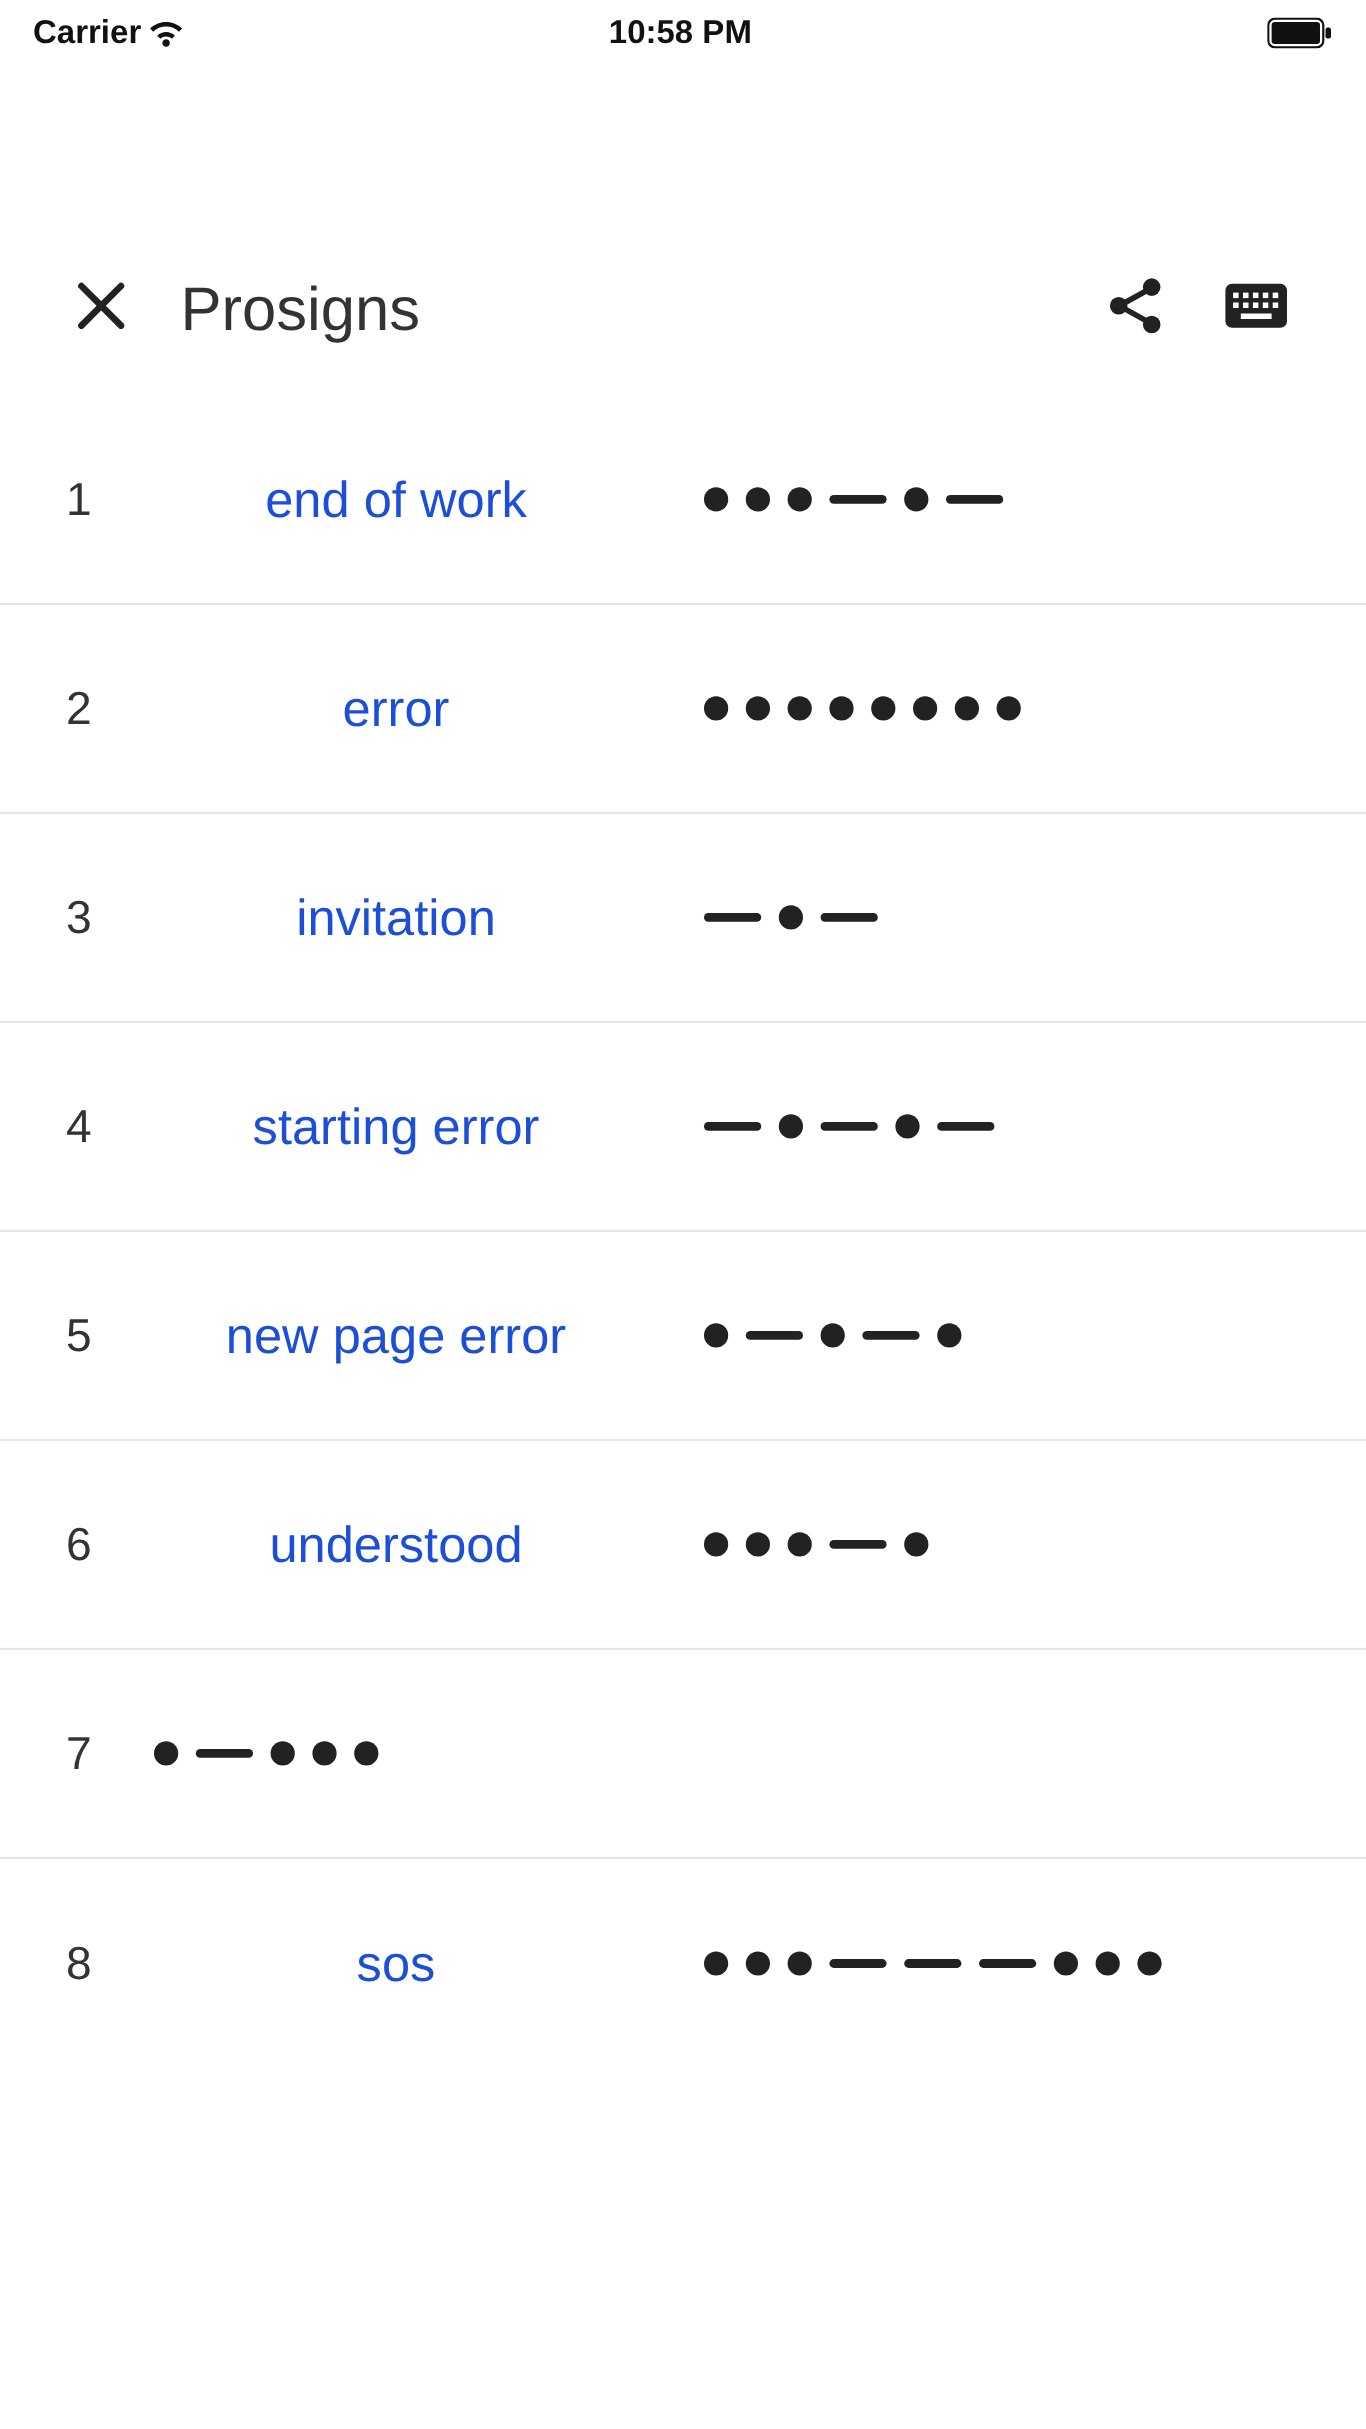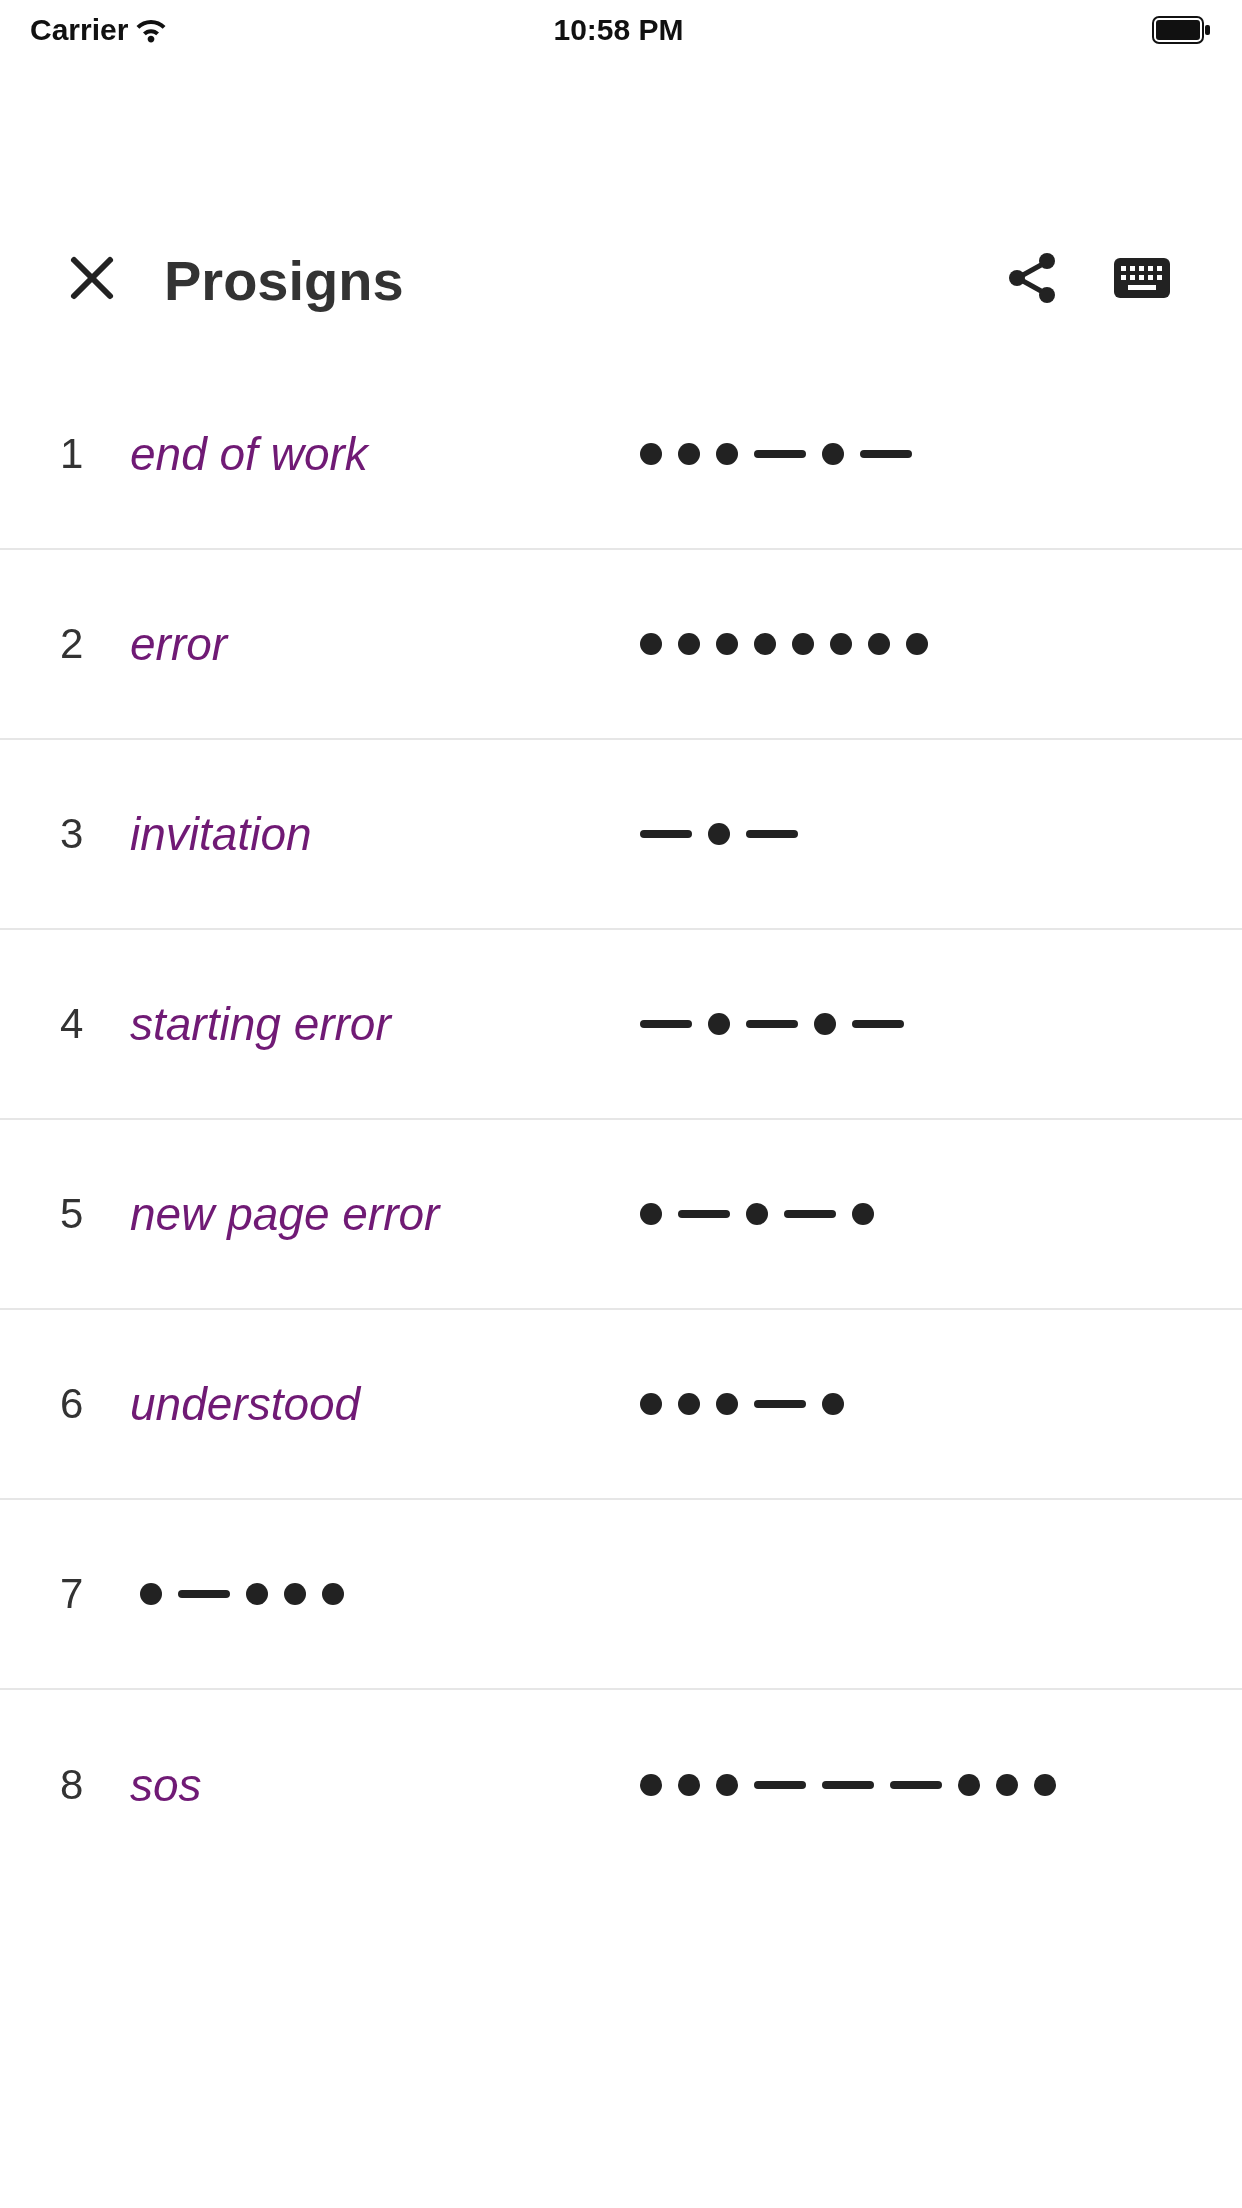--- a/index.html
+++ b/index.html
@@ -36,21 +36,21 @@
       padding: 0 60px 40px 60px;
     }
     .close-btn {
       width: 64px; height: 64px;
       display: flex; align-items: center; justify-content: center;
       margin-right: 40px;
       cursor: pointer;
     }
     .title {
       font-size: 56px;
-      font-weight: 700;
+      font-weight: 400;
       color: #333;
     }
     .header-spacer { flex: 1; }
     .header-action {
       width: 80px; height: 80px;
       display: flex; align-items: center; justify-content: center;
       margin-left: 30px;
       cursor: pointer;
     }
 
@@ -66,25 +66,24 @@
     .row:last-child { border-bottom: none; }
     .row-num {
       width: 70px;
       font-size: 42px;
       color: #333;
       font-weight: 400;
       text-align: left;
     }
     .row-label {
       flex: 0 0 500px;
-      text-align: left;
+      text-align: center;
       font-size: 46px;
-      color: #701a75;
+      color: #1d4ed8;
       padding-right: 40px;
-      font-style: italic;
     }
     .row-morse {
       flex: 1;
       display: flex;
       align-items: center;
       gap: 16px;
       padding-left: 10px;
     }
     .dot {
       width: 22px; height: 22px;

